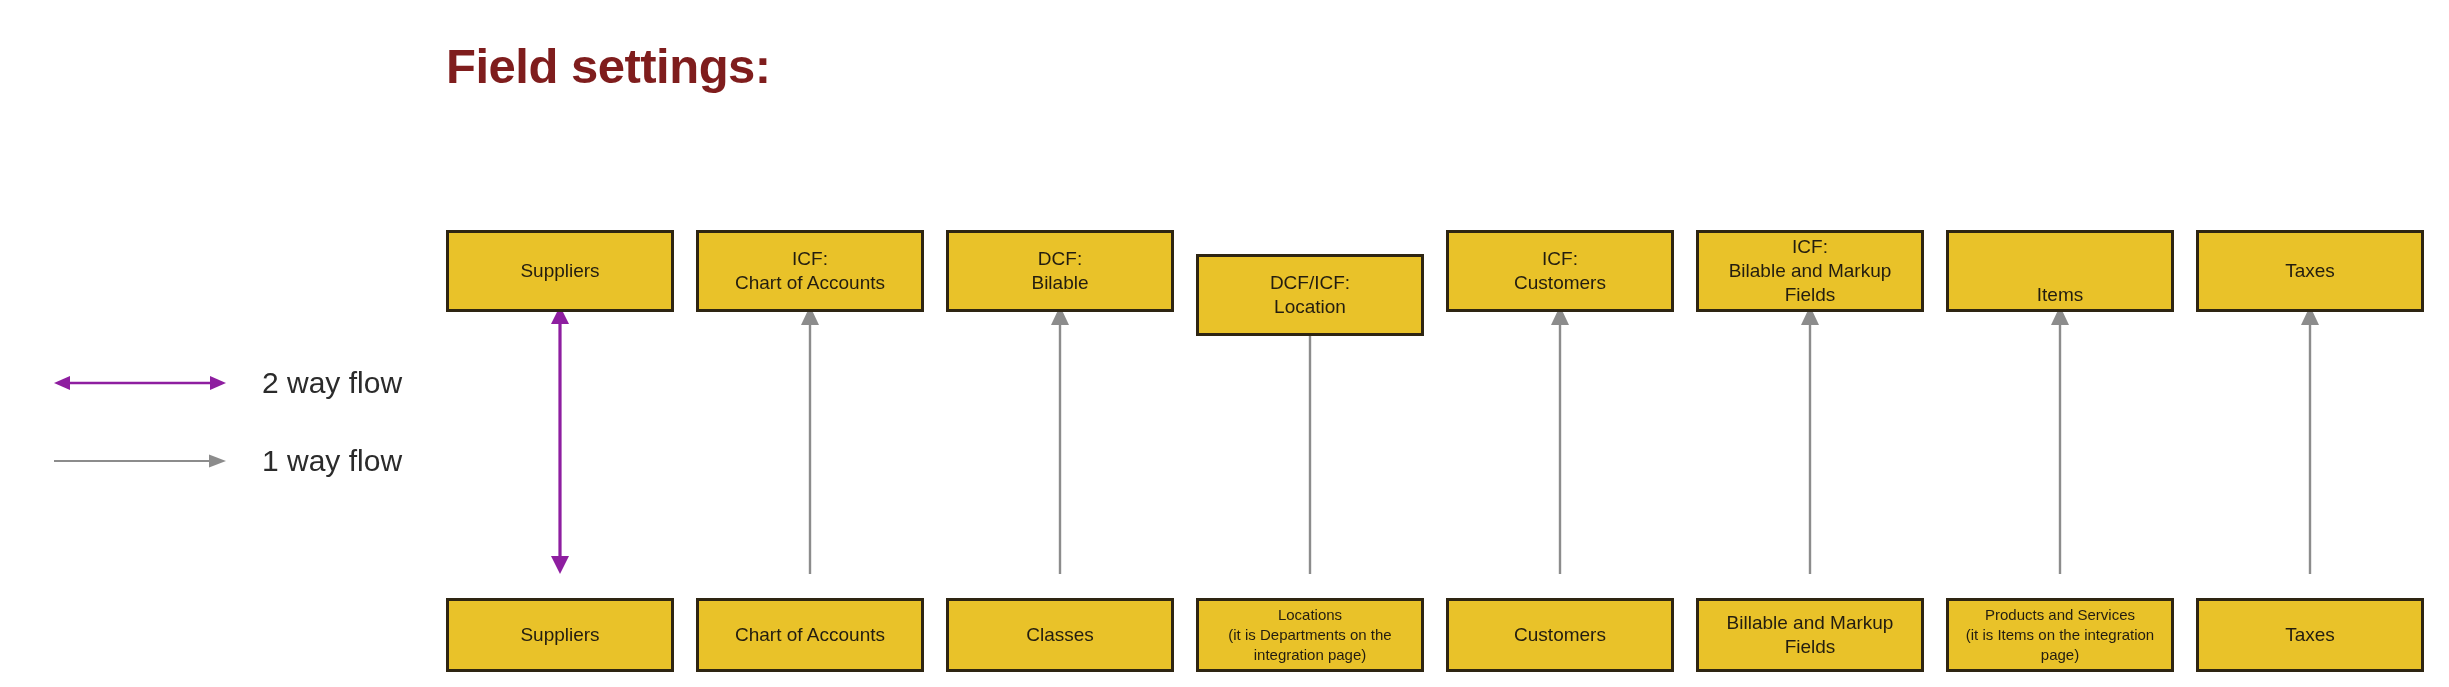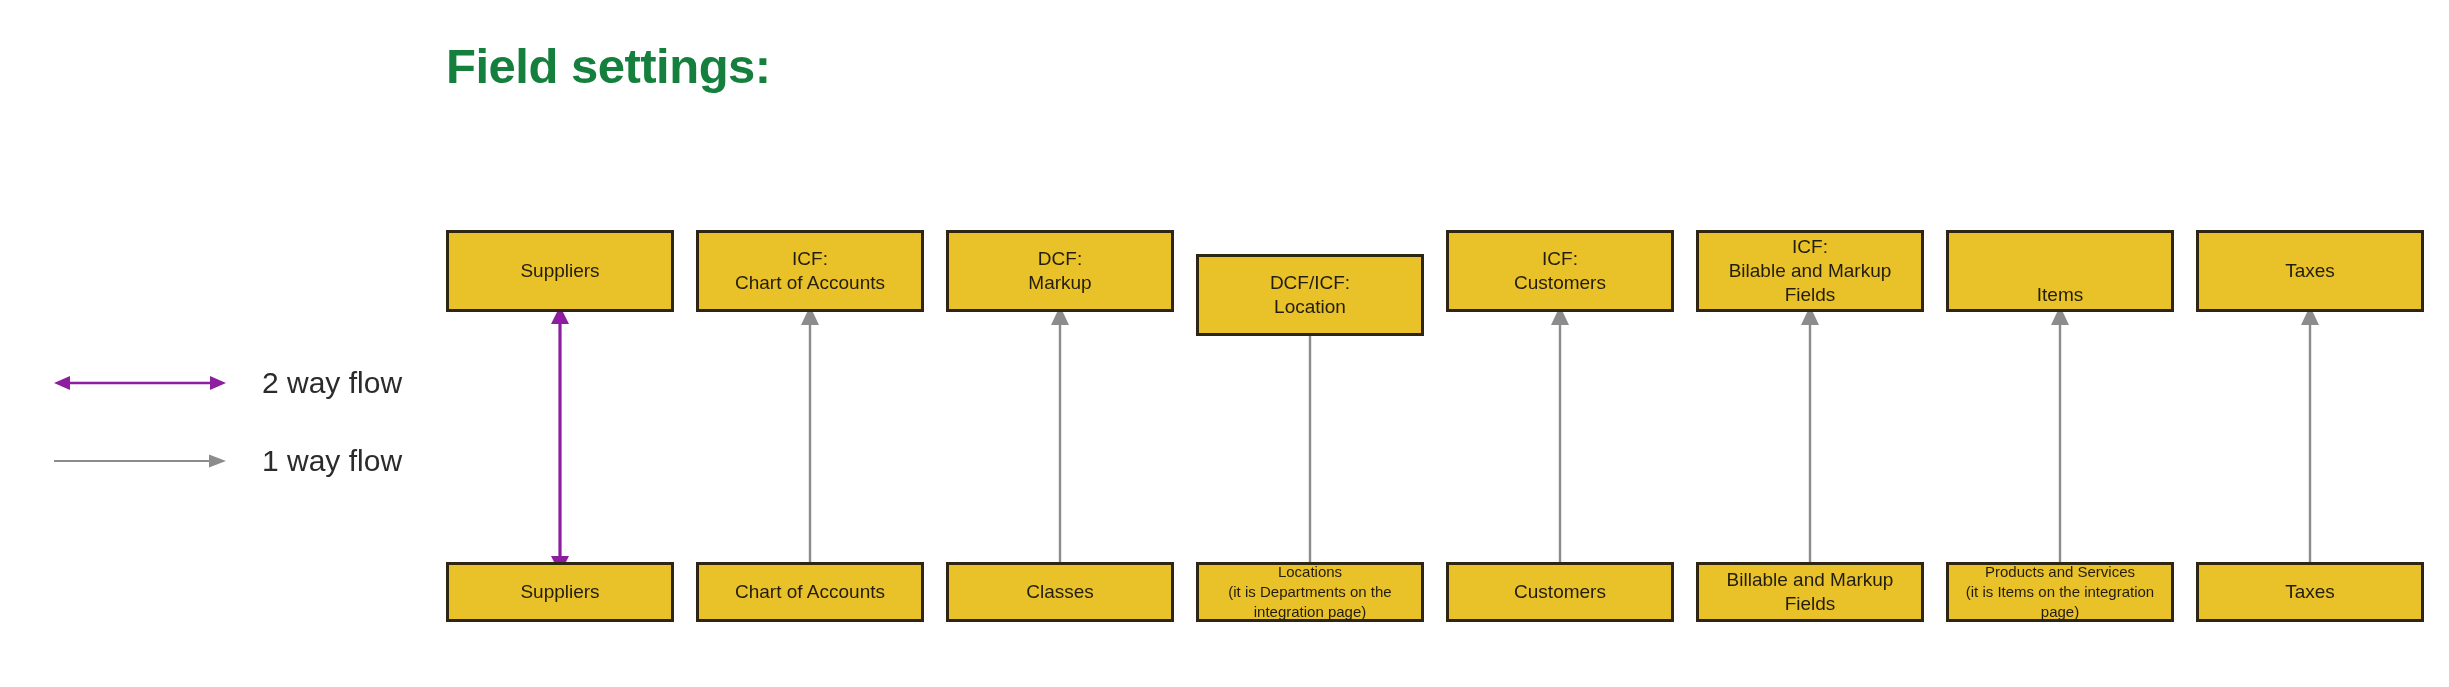--- a/index.html
+++ b/index.html
@@ -21,21 +21,21 @@
   }
 
   
   #page-title {
     position: absolute;
     left: 446px;
     top: 38px;
     font-size: 49px;
     font-weight: bold;
     letter-spacing: -0.5px;
-    color: #15803d;
+    color: #7f1d1d;
     white-space: nowrap;
   }
 
   
   #legend {
     position: absolute;
     left: 52px;
     top: 360px;
     width: 380px;
     height: 130px;
@@ -83,22 +83,22 @@
     color: #231d10;
     padding: 2px 6px;
     line-height: 1.25;
   }
   .node-top {
     top: 230px;
     height: 82px;
     font-size: 19px;
   }
   .node-bottom {
-    top: 562px;
-    height: 60px;
+    top: 598px;
+    height: 74px;
     font-size: 19px;
   }
   .node .node-label {
     display: block;
     width: 100%;
     white-space: pre-line;
   }
   .node.small .node-label {
     font-size: 15px;
     line-height: 1.35;
@@ -207,21 +207,21 @@
 
     <div class="node node-top" style="left:446px;width:228px;">
       <span class="node-label">Suppliers</span>
     </div>
     <div class="node node-top" style="left:696px;width:228px;">
       <span class="node-label">ICF:
 Chart of Accounts</span>
     </div>
     <div class="node node-top" style="left:946px;width:228px;">
       <span class="node-label">DCF:
-Markup</span>
+Bilable</span>
     </div>
     <div class="node node-top" style="left:1196px;width:228px;margin-top:24px;">
       <span class="node-label">DCF/ICF:
 Location</span>
     </div>
     <div class="node node-top" style="left:1446px;width:228px;">
       <span class="node-label">ICF:
 Customers</span>
     </div>
     <div class="node node-top" style="left:1696px;width:228px;">

